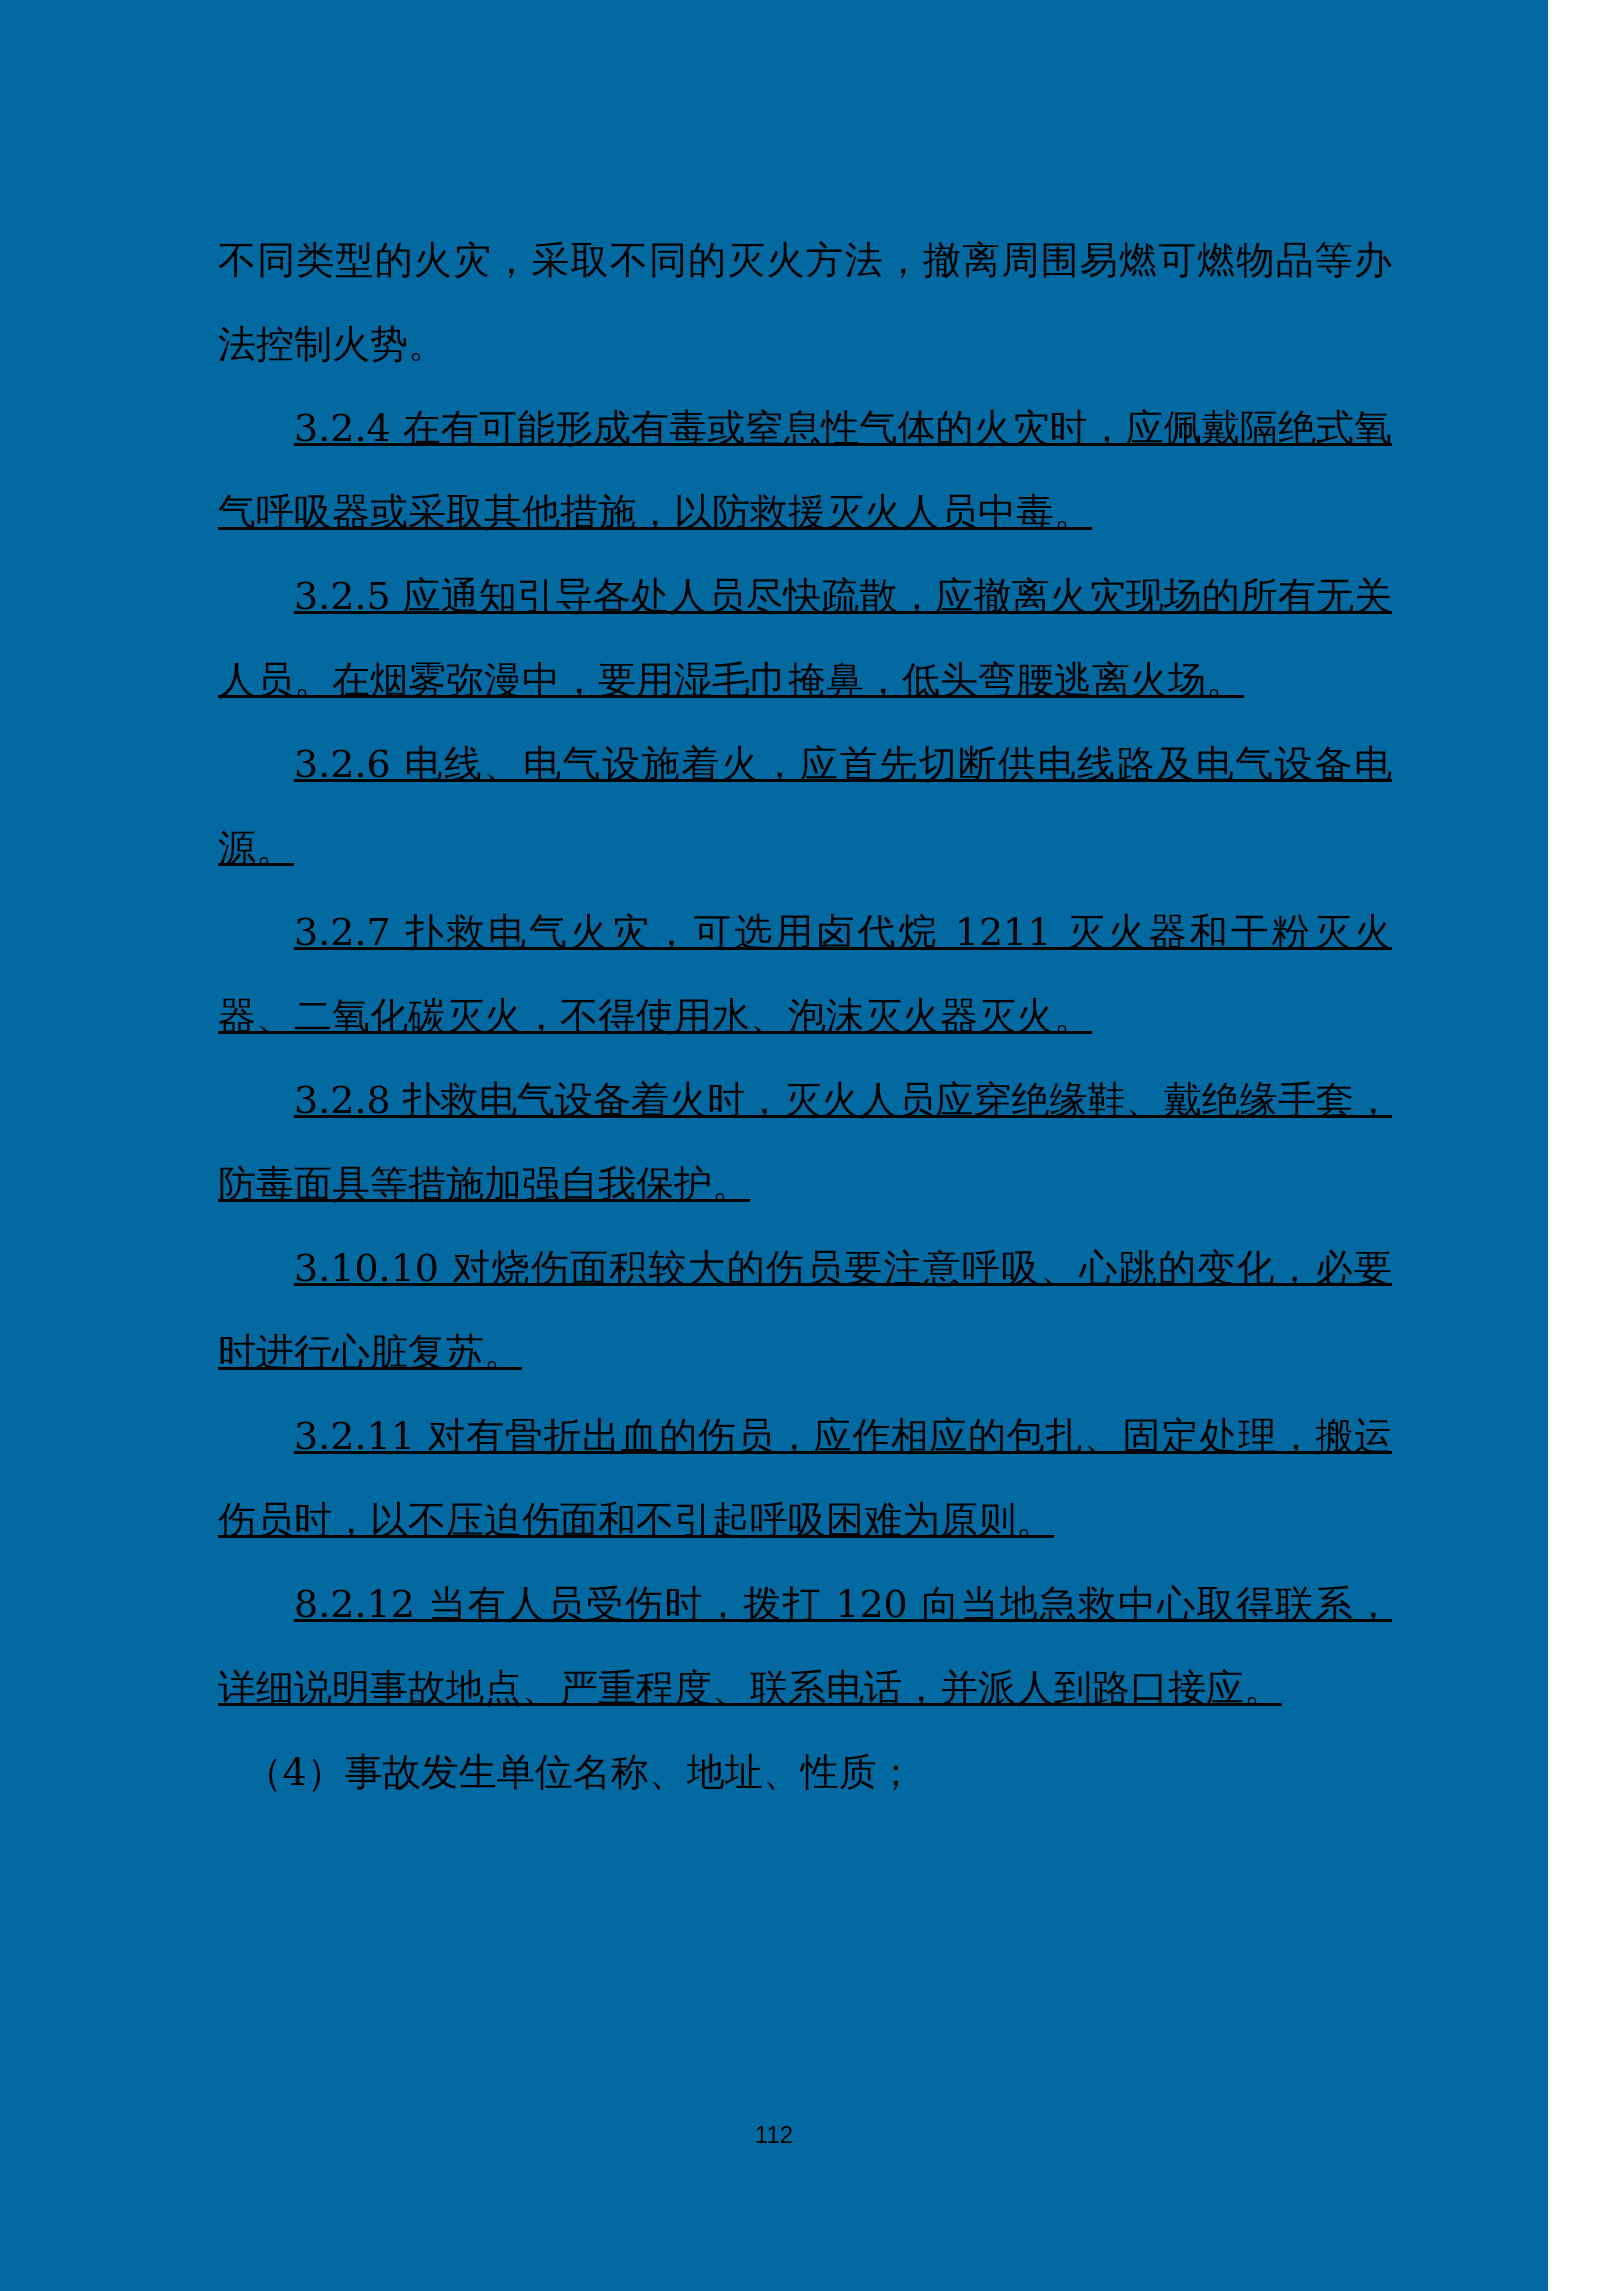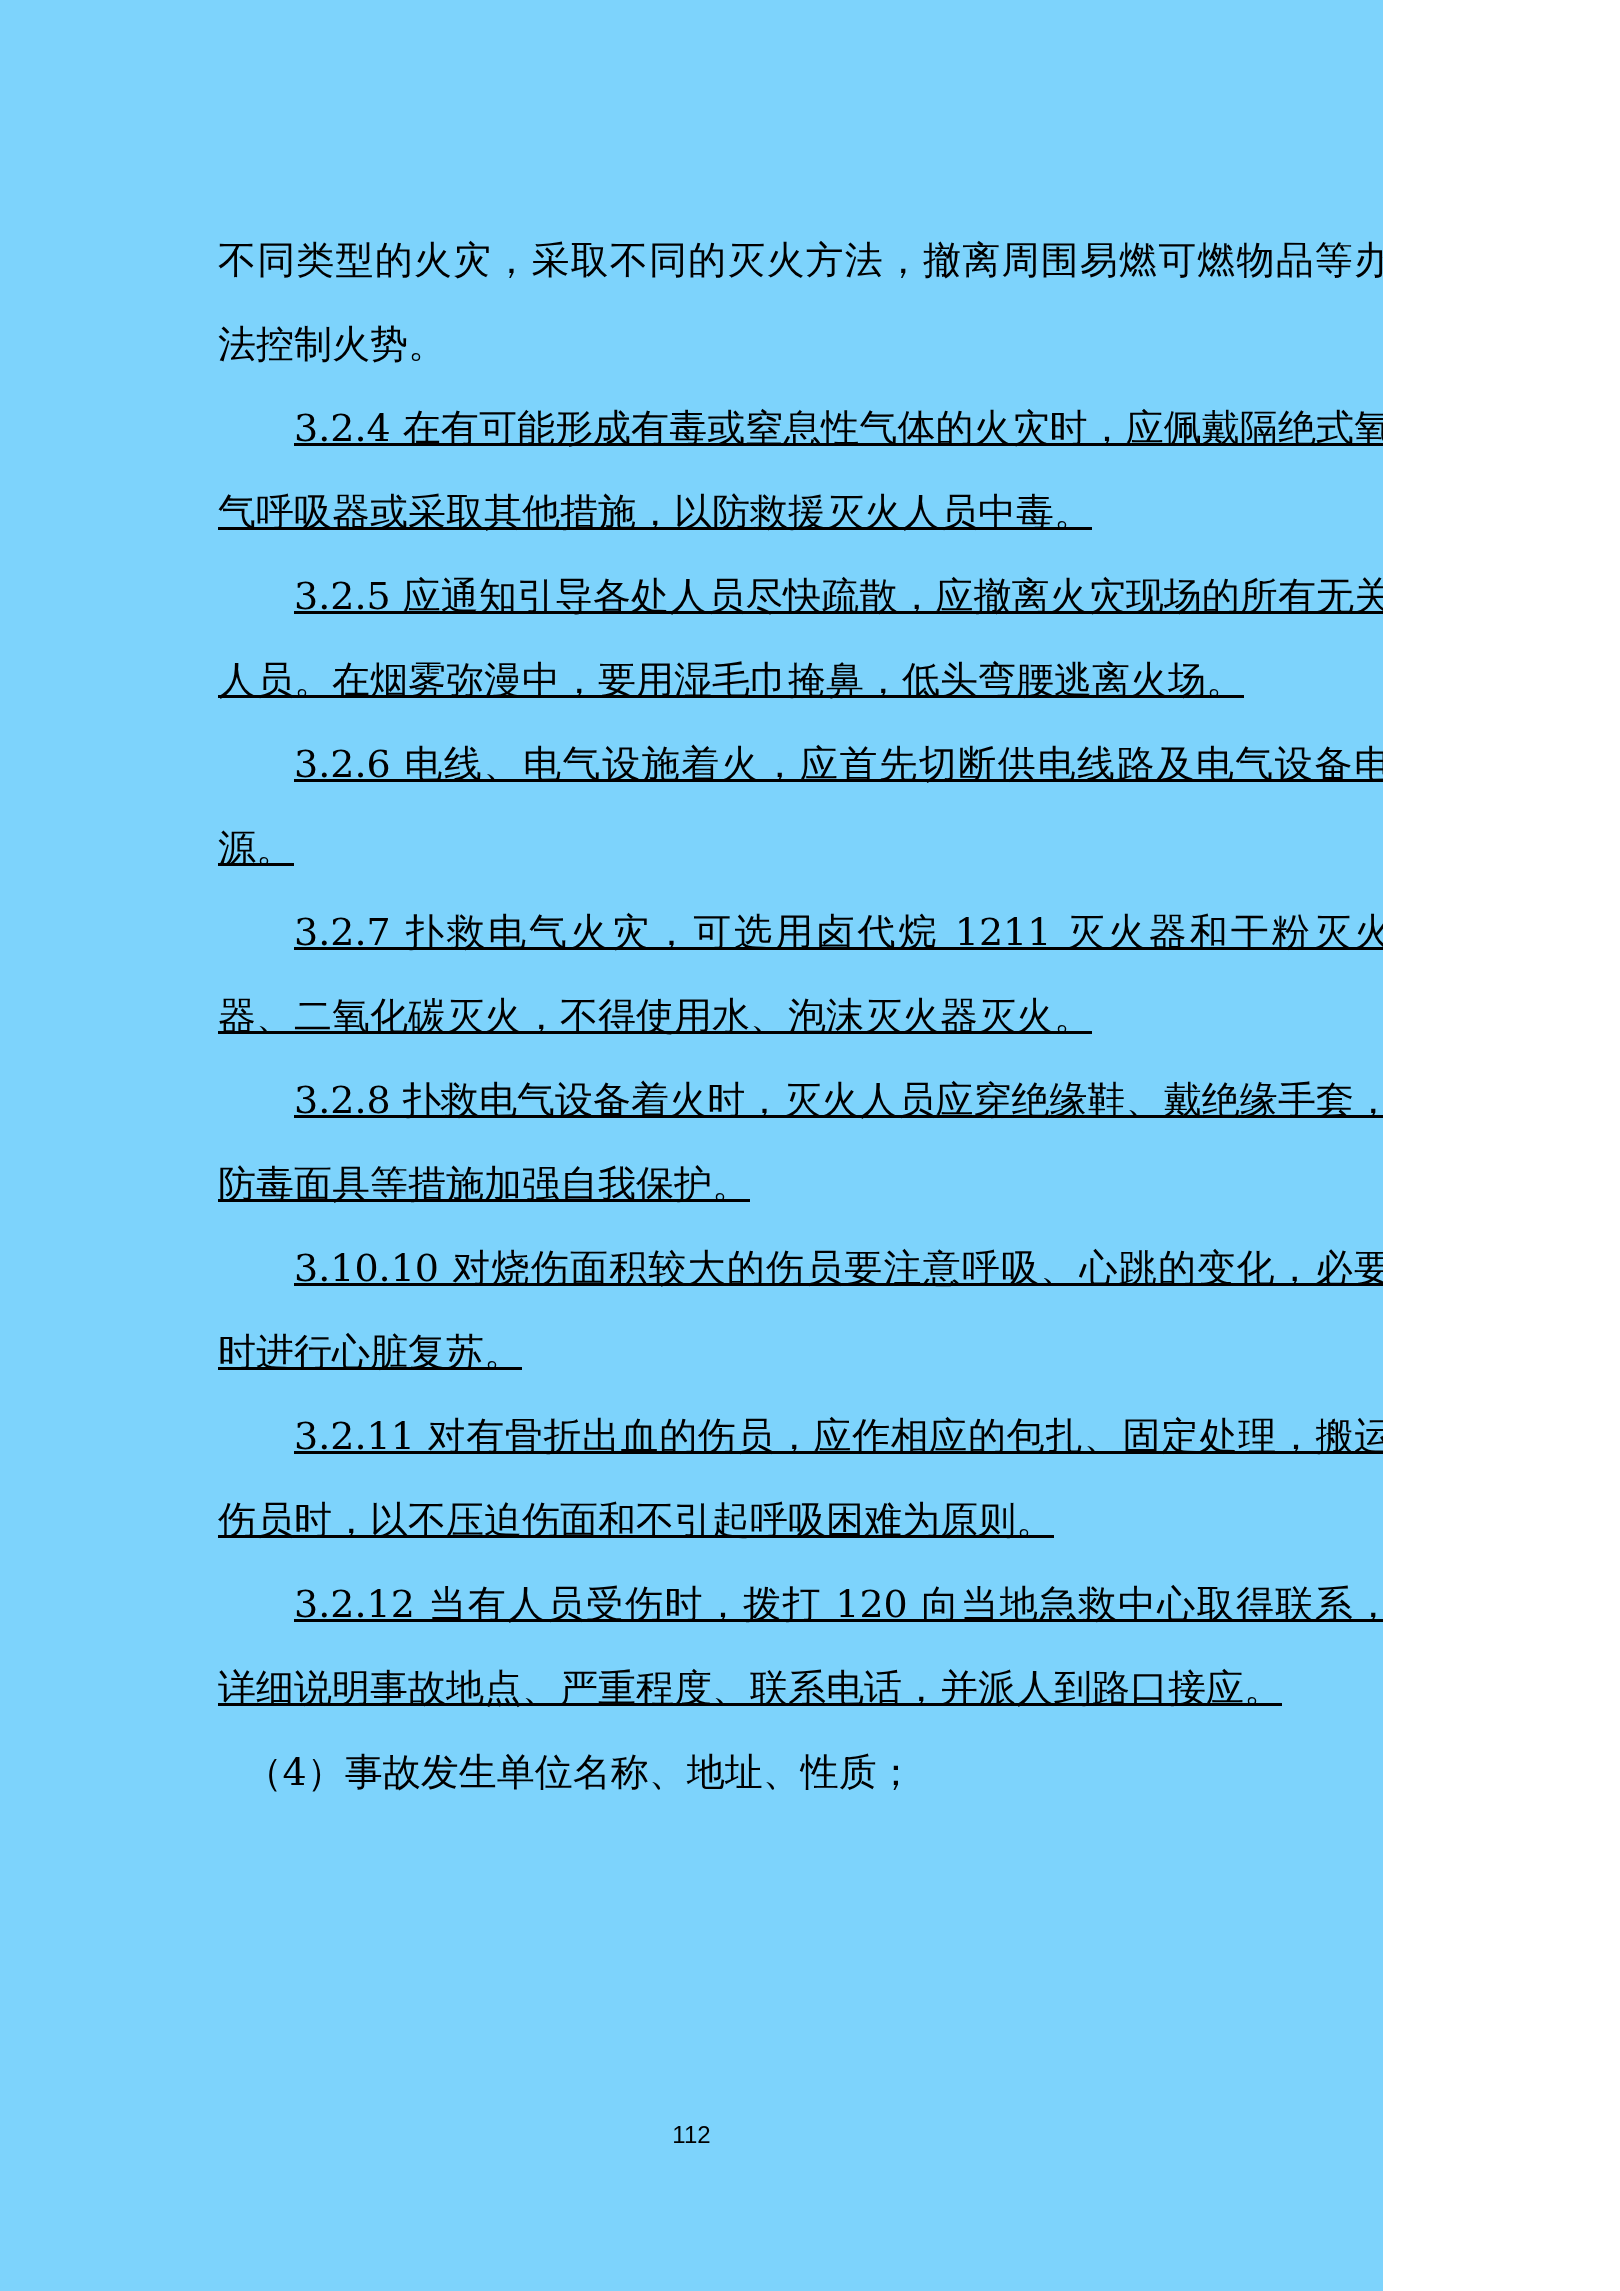--- a/index.html
+++ b/index.html
@@ -2,27 +2,26 @@
 <html><head>
 <meta charset="utf-8">
 <style>
   html, body {
     margin: 0;
     padding: 0;
     background: #ffffff;
   }
   .page {
     position: relative;
-    width: 1352px;
+    width: 1548px;
     height: 2292px;
-    background: #7dd3fc;
+    background: #0369a1;
     overflow: hidden;
     font-family: "DejaVu Serif", "Liberation Serif", serif;
     color: #000000;
-    padding-left: 31px;
   }
   .doc-body {
     position: absolute;
     left: 218px;
     top: 218px;
     width: 1174px;
   }
   .doc-body p {
     margin: 0;
     padding: 0;
@@ -54,18 +53,18 @@
 <div class="page">
   <div class="doc-body">
       <p>不同类型的火灾，采取不同的灭火方法，撤离周围易燃可燃物品等办法控制火势。</p>
       <p class="indent">3.2.4 在有可能形成有毒或窒息性气体的火灾时，应佩戴隔绝式氧气呼吸器或采取其他措施，以防救援灭火人员中毒。</p>
       <p class="indent">3.2.5 应通知引导各处人员尽快疏散，应撤离火灾现场的所有无关人员。在烟雾弥漫中，要用湿毛巾掩鼻，低头弯腰逃离火场。</p>
       <p class="indent">3.2.6 电线、电气设施着火，应首先切断供电线路及电气设备电源。</p>
       <p class="indent">3.2.7 扑救电气火灾，可选用卤代烷 1211 灭火器和干粉灭火器、二氧化碳灭火，不得使用水、泡沫灭火器灭火。</p>
       <p class="indent">3.2.8 扑救电气设备着火时，灭火人员应穿绝缘鞋、戴绝缘手套，防毒面具等措施加强自我保护。</p>
       <p class="indent">3.10.10 对烧伤面积较大的伤员要注意呼吸、心跳的变化，必要时进行心脏复苏。</p>
       <p class="indent">3.2.11 对有骨折出血的伤员，应作相应的包扎、固定处理，搬运伤员时，以不压迫伤面和不引起呼吸困难为原则。</p>
-      <p class="indent">3.2.12 当有人员受伤时，拨打 120 向当地急救中心取得联系，详细说明事故地点、严重程度、联系电话，并派人到路口接应。</p>
+      <p class="indent">8.2.12 当有人员受伤时，拨打 120 向当地急救中心取得联系，详细说明事故地点、严重程度、联系电话，并派人到路口接应。</p>
       <p class="list-item">（4）事故发生单位名称、地址、性质；</p>
     </div>
   <div class="page-number">112</div>
 </div>
 
 
 </body></html>

